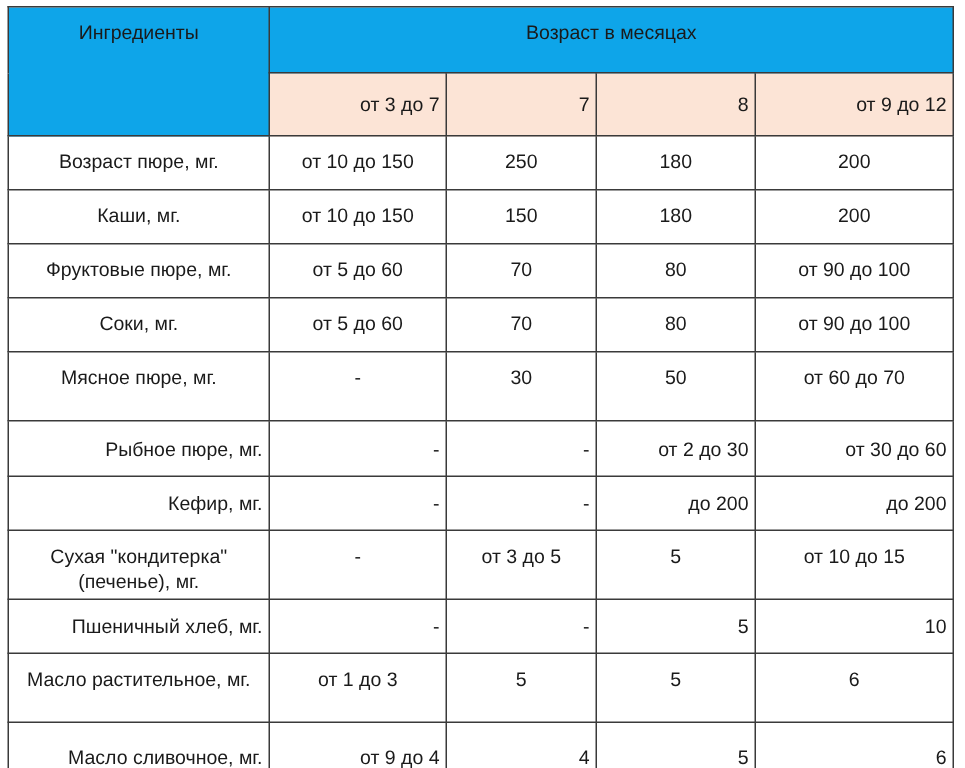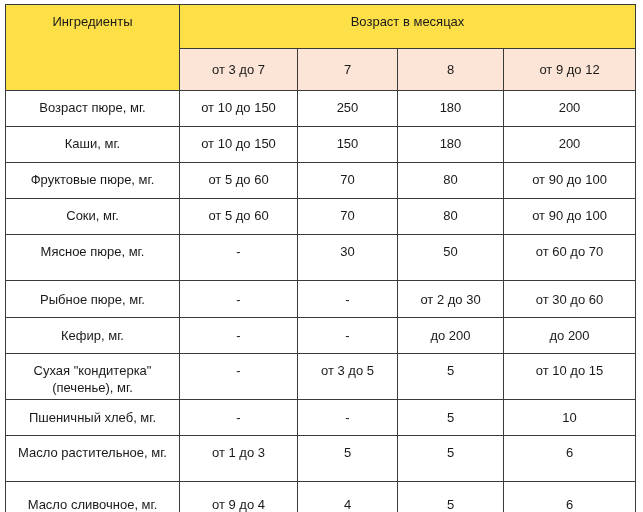--- a/index.html
+++ b/index.html
@@ -2,23 +2,23 @@
 <html><head>
 <meta charset="utf-8">
 <style>
   html, body { margin:0; padding:0; background:#ffffff; }
   body { width:643px; height:512px; position:relative; overflow:hidden;
          font-family:"Liberation Sans", sans-serif; color:#1a1a1a; }
   table { position:absolute; left:5px; top:4px; border-collapse:collapse;
           table-layout:fixed; width:630px; font-size:13px; }
   td, th { border:1.5px solid #3a3a3a; text-align:center; vertical-align:top;
            padding:8px 4px 0 4px; font-weight:normal; line-height:17px; }
-  .h-blue { background:#fde047; }
-  .h-peach { background:#fce4d6; vertical-align:middle; padding:12px 4px; }
-  td.mid { vertical-align:middle; padding:0 4px; }
+  .h-blue { background:#0ea5e9; }
+  .h-peach { background:#fce4d6; vertical-align:middle; padding:12px 4px;text-align:right; }
+  td.mid { vertical-align:middle; padding:0 4px;text-align:right; }
   col.c0 { width:174px; } col.c1 { width:118px; } col.c2 { width:100px; }
   col.c3 { width:106px; } col.c4 { width:132px; }
 </style>
 </head>
 <body>
 
 <table>
   <colgroup>
       <col class="c0">
       <col class="c1">

